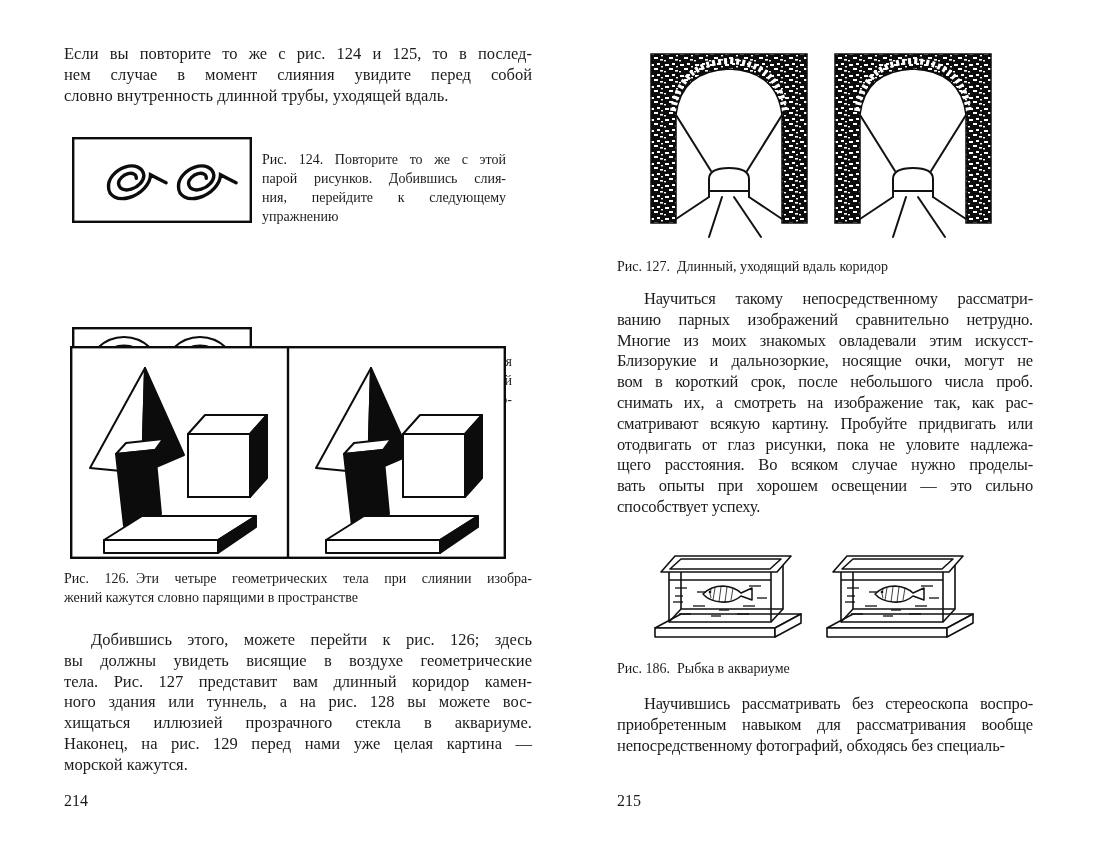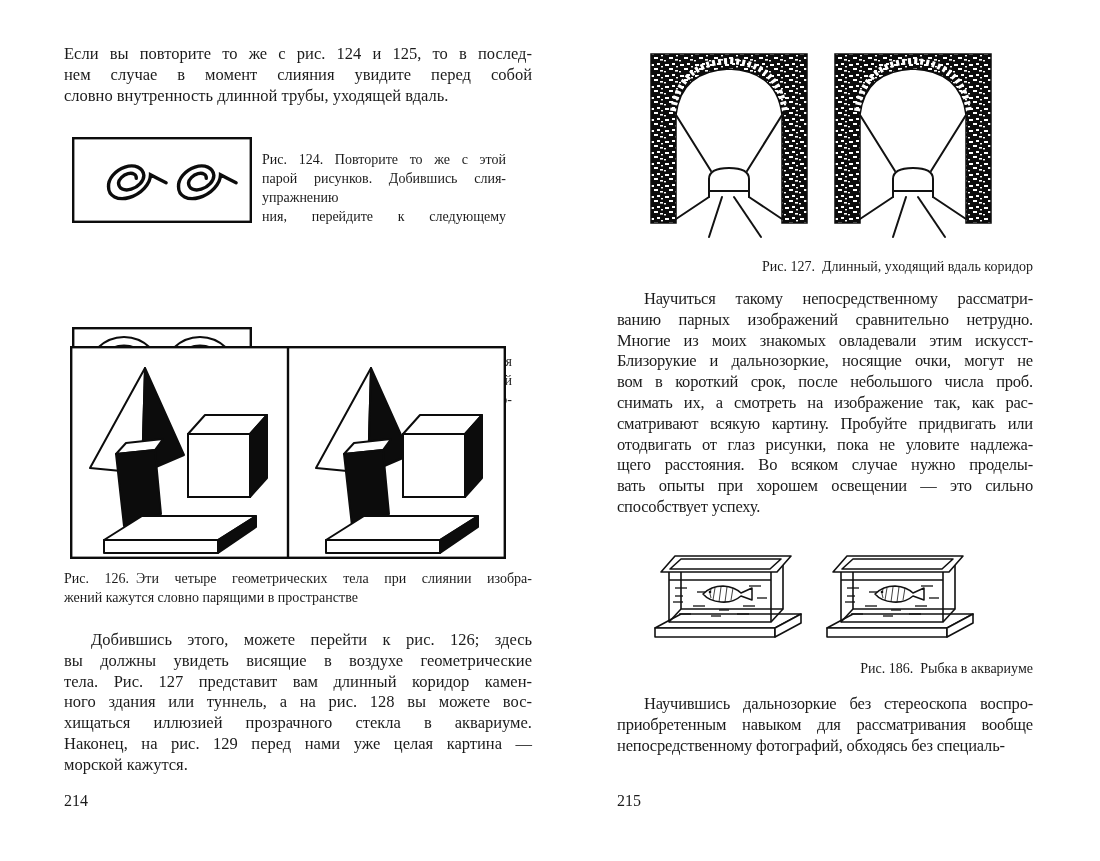--- a/index.html
+++ b/index.html
@@ -8,21 +8,21 @@
   .page{position:absolute;top:0;height:861px;}
   .page-left{left:64px;width:468px;}
   .page-right{left:617px;width:416px;}
   .block{position:absolute;left:0;width:100%;}
   .body-text{font-size:16.5px;line-height:20.8px;}
   .caption{font-size:14px;line-height:19px;}
   .tline{text-align:justify;text-align-last:justify;}
   .tline.last{text-align-last:left;}
   .tline.indent{text-indent:27px;}
   .tight{letter-spacing:-0.2px;}
-  .center{text-align:right;}
+  .center{text-align:left;}
   .figrow{position:relative;}
   .figpair{display:flex;align-items:flex-start;}
   .pagenum{font-size:16px;text-align:left;}
   svg{display:block;}
 </style>
 </head>
 <body>
 
 <svg width="0" height="0" style="position:absolute" aria-hidden="true">
   <defs>
@@ -139,22 +139,22 @@
 
     <div class="block figrow" style="top:137px;height:92px">
       <svg width="180" height="86" viewBox="0 0 180 86" style="position:absolute;left:8px;top:0">
         <rect x="1.2" y="1.2" width="177.6" height="83.6" fill="#fff" stroke="#0c0c0c" stroke-width="2.4"></rect>
         <use href="#spiral" x="17" y="13"></use>
         <use href="#spiral" x="87" y="13"></use>
       </svg>
       <div class="caption" style="position:absolute;left:198px;top:13px;width:244px">
           <div class="tline">Рис. 124. Повторите то же с этой</div>
           <div class="tline">парой рисунков. Добившись слия-</div>
+          <div class="tline">ния, перейдите к следующему</div>
           <div class="tline last">упражнению</div>
-          <div class="tline">ния, перейдите к следующему</div>
         </div>
     </div>
 
     <div class="block figrow" style="top:235px;height:96px">
       <svg width="180" height="94" viewBox="0 0 180 94" style="position:absolute;left:8px;top:0">
         <rect x="1.2" y="1.2" width="177.6" height="91.6" fill="#fff" stroke="#0c0c0c" stroke-width="2.4"></rect>
         <use href="#target" x="10" y="5"></use>
         <use href="#target" x="86" y="5"></use>
       </svg>
       <div class="caption" style="position:absolute;left:198px;top:25px;width:250px">
@@ -234,20 +234,20 @@
         <use href="#aquarium"></use>
       </svg>
       <svg width="150" height="103">
         <use href="#aquarium"></use>
       </svg>
     </div>
 
     <div class="block caption center" style="top:659px">Рис. 186. Рыбка в аквариуме</div>
 
     <div class="block body-text tight" style="top:694px">
-        <div class="tline indent">Научившись дальнозоркие без стереоскопа воспро-</div>
+        <div class="tline indent">Научившись рассматривать без стереоскопа воспро-</div>
         <div class="tline">приобретенным навыком для рассматривания вообще</div>
         <div class="tline last">непосредственному фотографий, обходясь без специаль-</div>
       </div>
 
     <div class="block pagenum" style="top:792px">215</div>
   </div>
 </div>
 
 </body></html>

